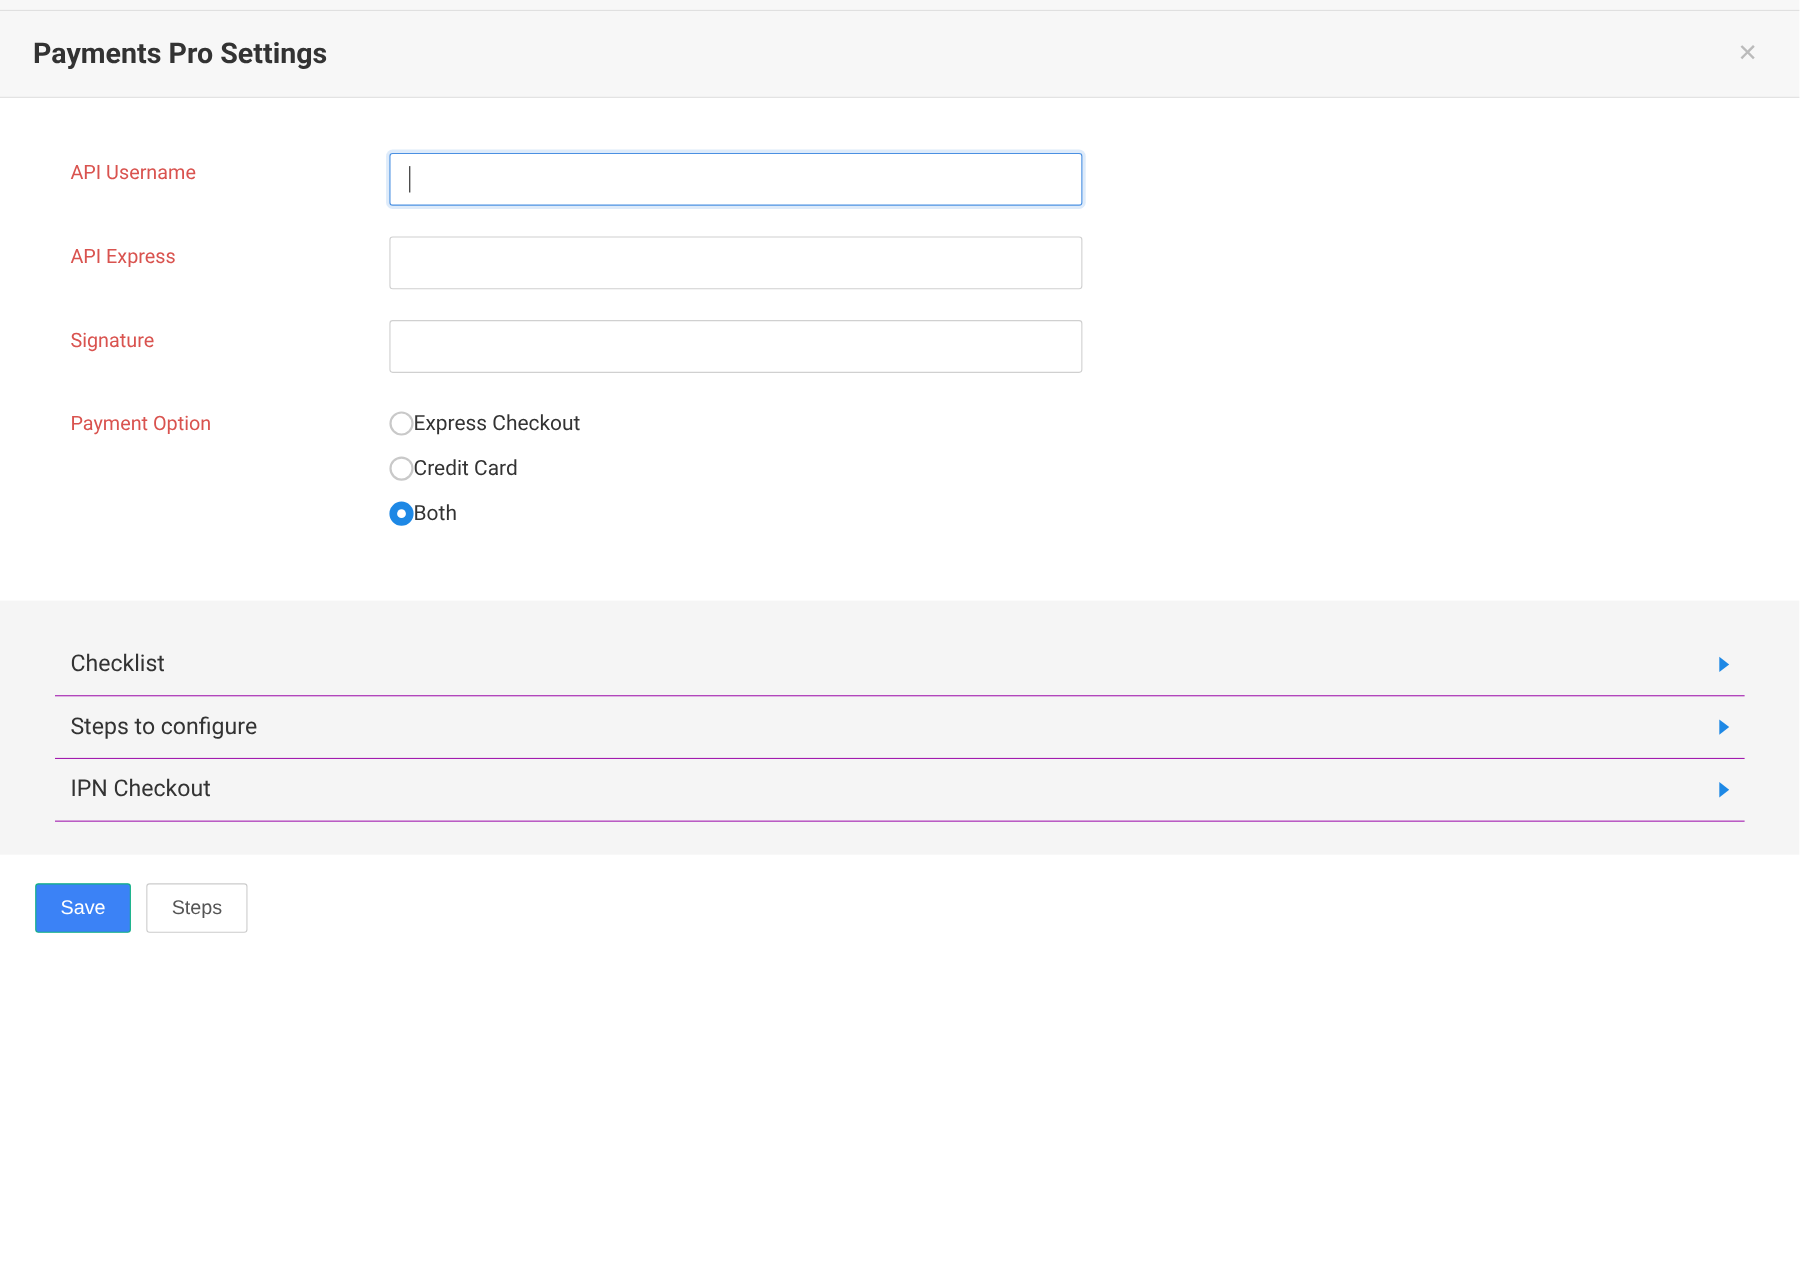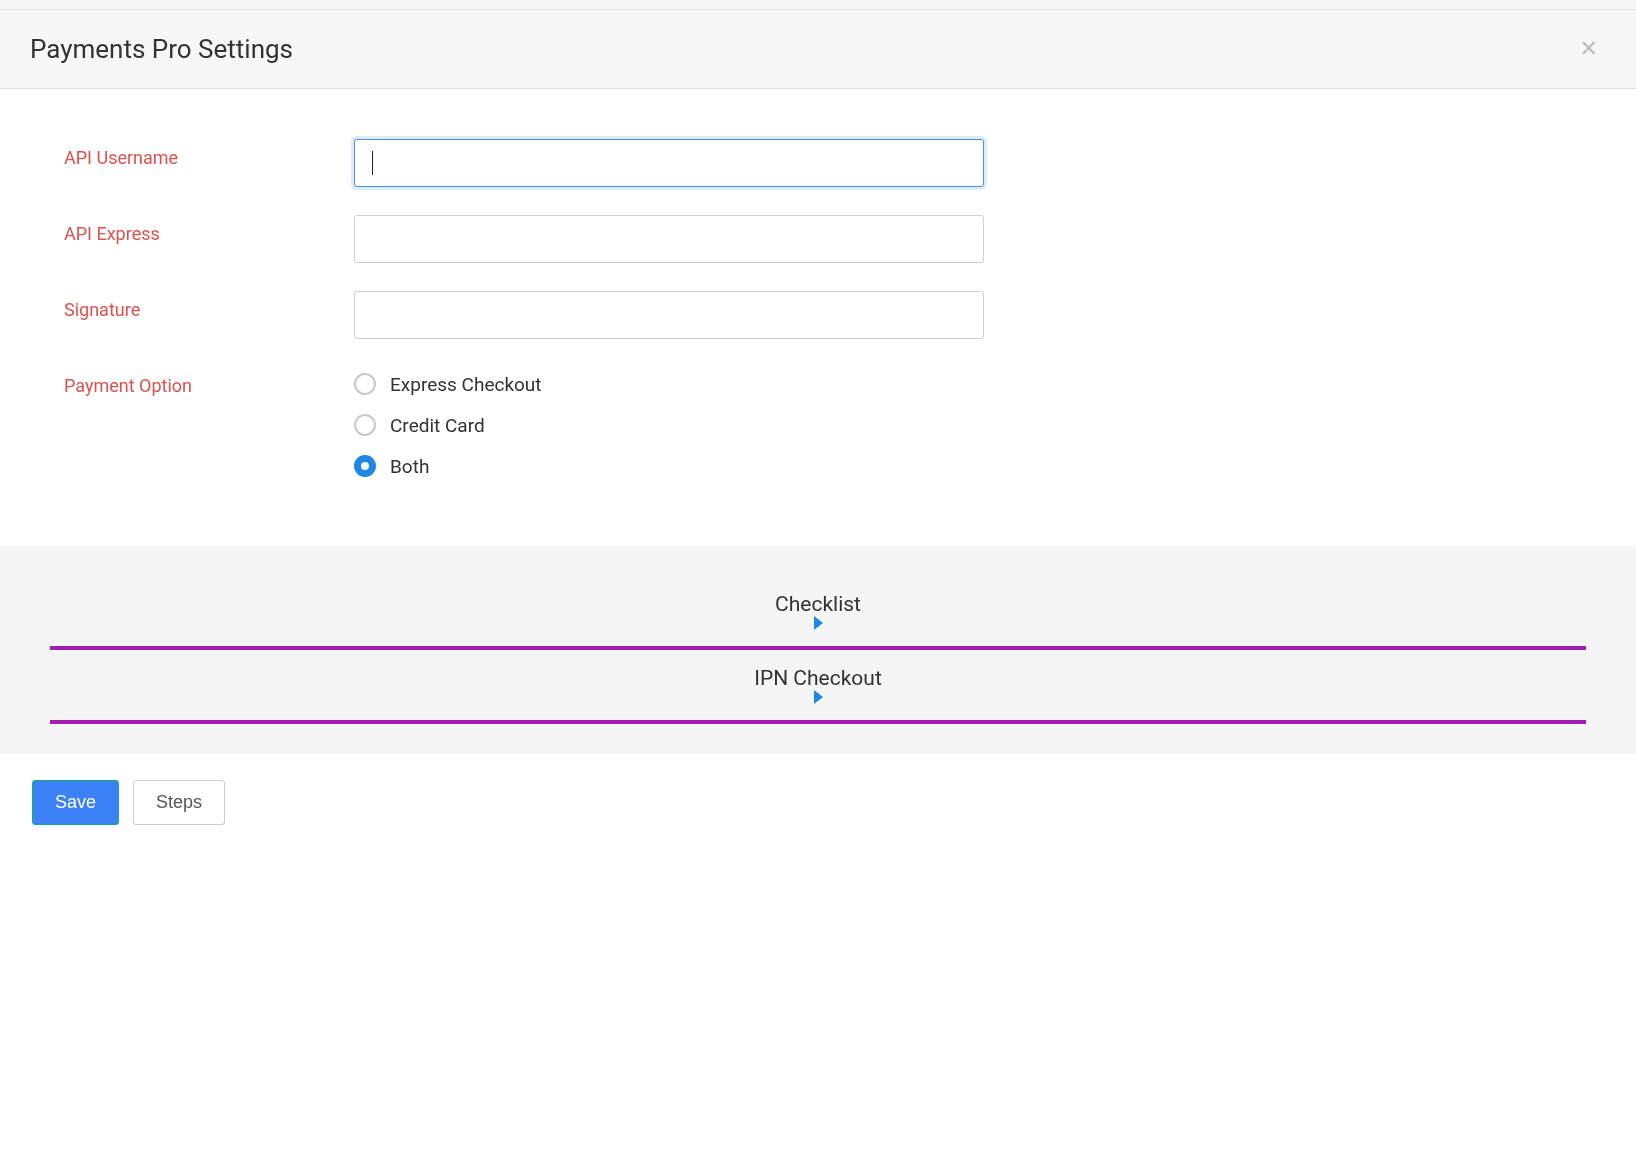--- a/index.html
+++ b/index.html
@@ -17,21 +17,21 @@
   .modal-header {
     background: #f7f7f7;
     border-bottom: 1px solid #e0e0e0;
     padding: 24px 30px;
     display: flex;
     justify-content: space-between;
     align-items: center;
   }
   .modal-title {
     font-size: 26px;
-    font-weight: 400;
+    font-weight: 700;
     color: #333;
   }
   .close-icon {
     color: #bbb;
     font-size: 22px;
     cursor: pointer;
     line-height: 1;
     padding: 4px 8px;
   }
   .form-area {
@@ -71,22 +71,22 @@
     position: relative;
   }
   .radio-group {
     display: flex;
     flex-direction: column;
     gap: 18px;
     padding-top: 6px;
   }
   .radio-item {
     display: flex;
-    align-items: flex-start;
-    gap: 14px;
+    align-items: center;
+    gap: 0;
     cursor: pointer;
   }
   .radio-circle {
     width: 22px;
     height: 22px;
     border: 2px solid #c9c9c9;
     border-radius: 50%;
     display: flex;
     align-items: center;
     justify-content: center;
@@ -105,27 +105,26 @@
   .radio-label {
     font-size: 19px;
     color: #333;
   }
   .accordion-section {
     background: #f5f5f5;
     padding: 30px 0 30px 0;
   }
   .accordion-item {
     margin: 0 50px;
-    border-bottom: 4px solid #a21caf;
+    border-bottom: 1px solid #a21caf;
     padding: 16px 14px 16px 14px;
     display: flex;
     justify-content: space-between;
     align-items: center;
     cursor: pointer;
-    flex-direction: column;
   }
   .accordion-title {
     font-size: 21px;
     color: #333;
   }
   .chevron {
     width: 0;
     height: 0;
     border-top: 7px solid transparent;
     border-bottom: 7px solid transparent;
@@ -227,20 +226,24 @@
   </div>
 
 </div>
 
 <div class="accordion-section">
   <div class="accordion-item">
     <span class="accordion-title">Checklist</span>
     <span class="chevron"></span>
   </div>
   <div class="accordion-item">
+    <span class="accordion-title">Steps to configure</span>
+    <span class="chevron"></span>
+  </div>
+  <div class="accordion-item">
     <span class="accordion-title">IPN Checkout</span>
     <span class="chevron"></span>
   </div>
 </div>
 
 <div class="footer">
   <button class="btn btn-save">Save</button>
   <button class="btn btn-cancel">Steps</button>
 </div>
 

